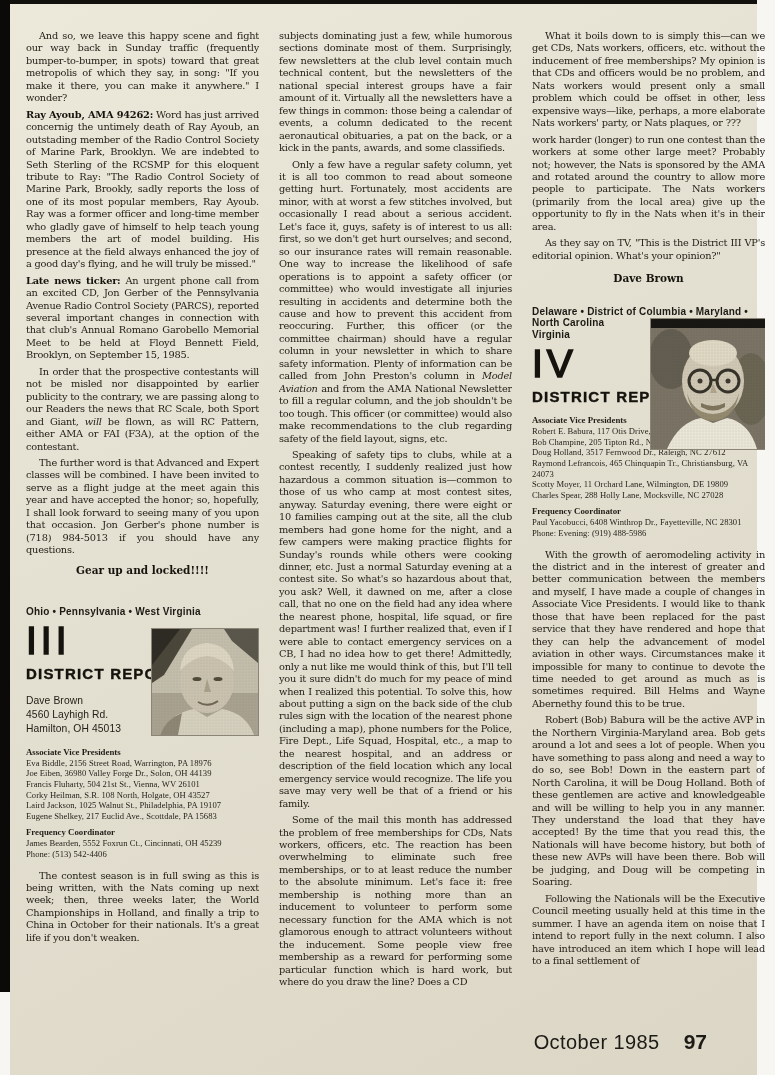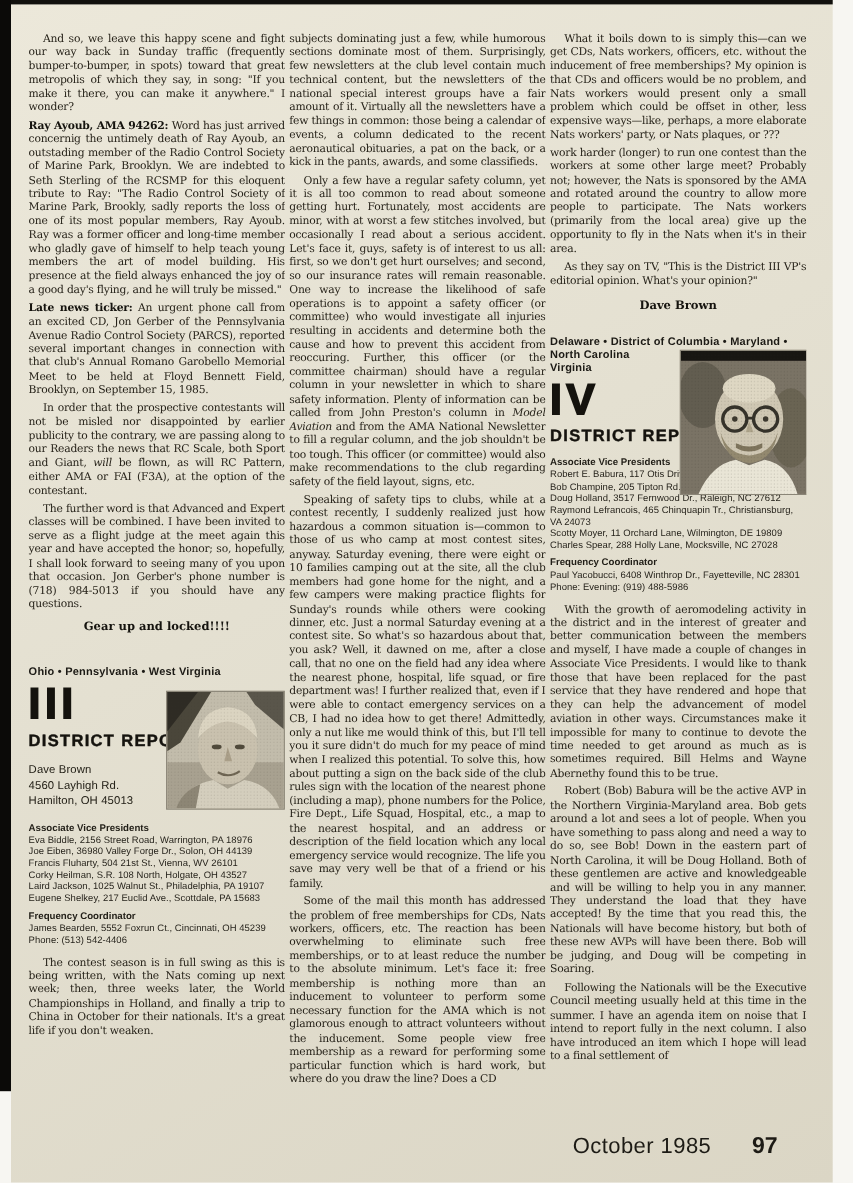--- a/index.html
+++ b/index.html
@@ -1,50 +1,50 @@
 <!DOCTYPE html>
 <html><head>
 <meta charset="utf-8">
 <style>
   html,body{margin:0;padding:0;}
   body{width:775px;height:1075px;position:relative;overflow:hidden;background:#f7f6f2;}
   .scan-left{position:absolute;left:0;top:0;width:10px;height:992px;background:#0b0a08;}
   .page{position:absolute;left:10px;top:0;width:747px;height:1075px;
         background:linear-gradient(150deg,#ece8da 0%,#e4e0d1 45%,#dbd6c5 100%);}
   .page-topline{position:absolute;left:0;top:0;width:100%;height:4px;background:#11100d;}
-  .columns{position:absolute;left:16px;top:30px;display:flex;gap:4px;}
+  .columns{position:absolute;left:16px;top:30px;display:flex;gap:20px;}
   .col{width:233px;height:1010px;overflow:hidden;}
   .body{font-family:"DejaVu Serif",serif;font-size:9.8px;line-height:12.45px;
         letter-spacing:-0.22px;text-align:justify;color:#262219;margin:0 0 4px 0;}
   .indent{text-indent:13px;}
   .lead{font-weight:700;color:#15130e;}
   .gear{font-family:"DejaVu Serif",serif;font-weight:700;font-size:10.5px;
         text-align:center;margin:7px 0 0 0;color:#15130e;}
   .district{position:relative;margin-top:30px;}
   .district4{margin-top:22px;}
   .states{font-family:"Liberation Sans",sans-serif;font-weight:700;font-size:10px;
           letter-spacing:0.2px;color:#1c1a15;}
   .states-center{text-align:left;width:58%;margin-top:1px;}
-  .numeral{font-family:"Liberation Sans",sans-serif;font-weight:700;font-size:39px;
+  .numeral{font-family:"Liberation Sans",sans-serif;font-weight:400;font-size:39px;
            line-height:42px;letter-spacing:4px;color:#15130e;-webkit-text-stroke:1.6px #15130e;margin-top:3px;}
   .report-title{font-family:"Liberation Sans",sans-serif;font-weight:700;font-size:15px;
            letter-spacing:1.2px;color:#15130e;-webkit-text-stroke:0.4px #15130e;margin-top:3px;}
   .vp-info{font-family:"Liberation Sans",sans-serif;font-size:10.3px;line-height:14.4px;
            color:#242118;margin-top:12px;white-space:nowrap;letter-spacing:0.1px;}
   .photo{position:absolute;border:1px solid #8a8577;background:#b7b1a1;}
   .photo-d3{top:22px;right:0;width:106px;height:106px;}
   .photo-d4{top:12px;right:-1px;width:114px;height:130px;}
-  .officers{margin-top:10px;font-family:Liberation Sans, sans-serif;color:#211e17;}
+  .officers{margin-top:10px;font-family:Liberation Serif, serif;color:#211e17;}
   .off-header{font-weight:700;font-size:8.8px;margin:6px 0 1px 0;}
   .off-line{font-size:8.6px;line-height:10.6px;letter-spacing:0.05px;}
   .mt8{margin-top:10px;}
   .signature{font-family:"DejaVu Serif",serif;font-weight:700;font-size:10.5px;
              text-align:center;margin:10px 0 2px 0;color:#15130e;}
   .footer{position:absolute;right:50px;top:1030px;font-family:"Liberation Sans",sans-serif;
-          color:#1d1b15;display:flex;align-items:baseline;gap:37px;}
+          color:#1d1b15;display:flex;align-items:baseline;gap:24px;}
   .footer .issue{font-size:20px;letter-spacing:0.4px;}
   .footer .pagenum{font-size:21px;font-weight:700;}
 </style>
 </head>
 <body>
 
 <div class="scan-left"></div>
 
 <div class="page">
   <div class="page-topline"></div>

